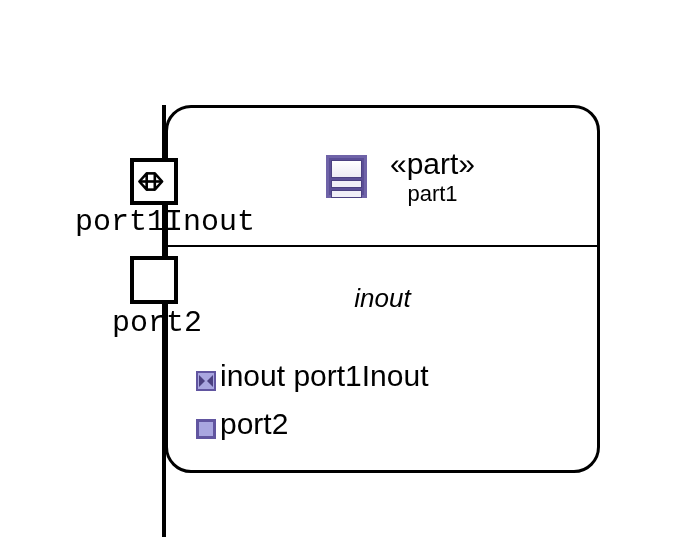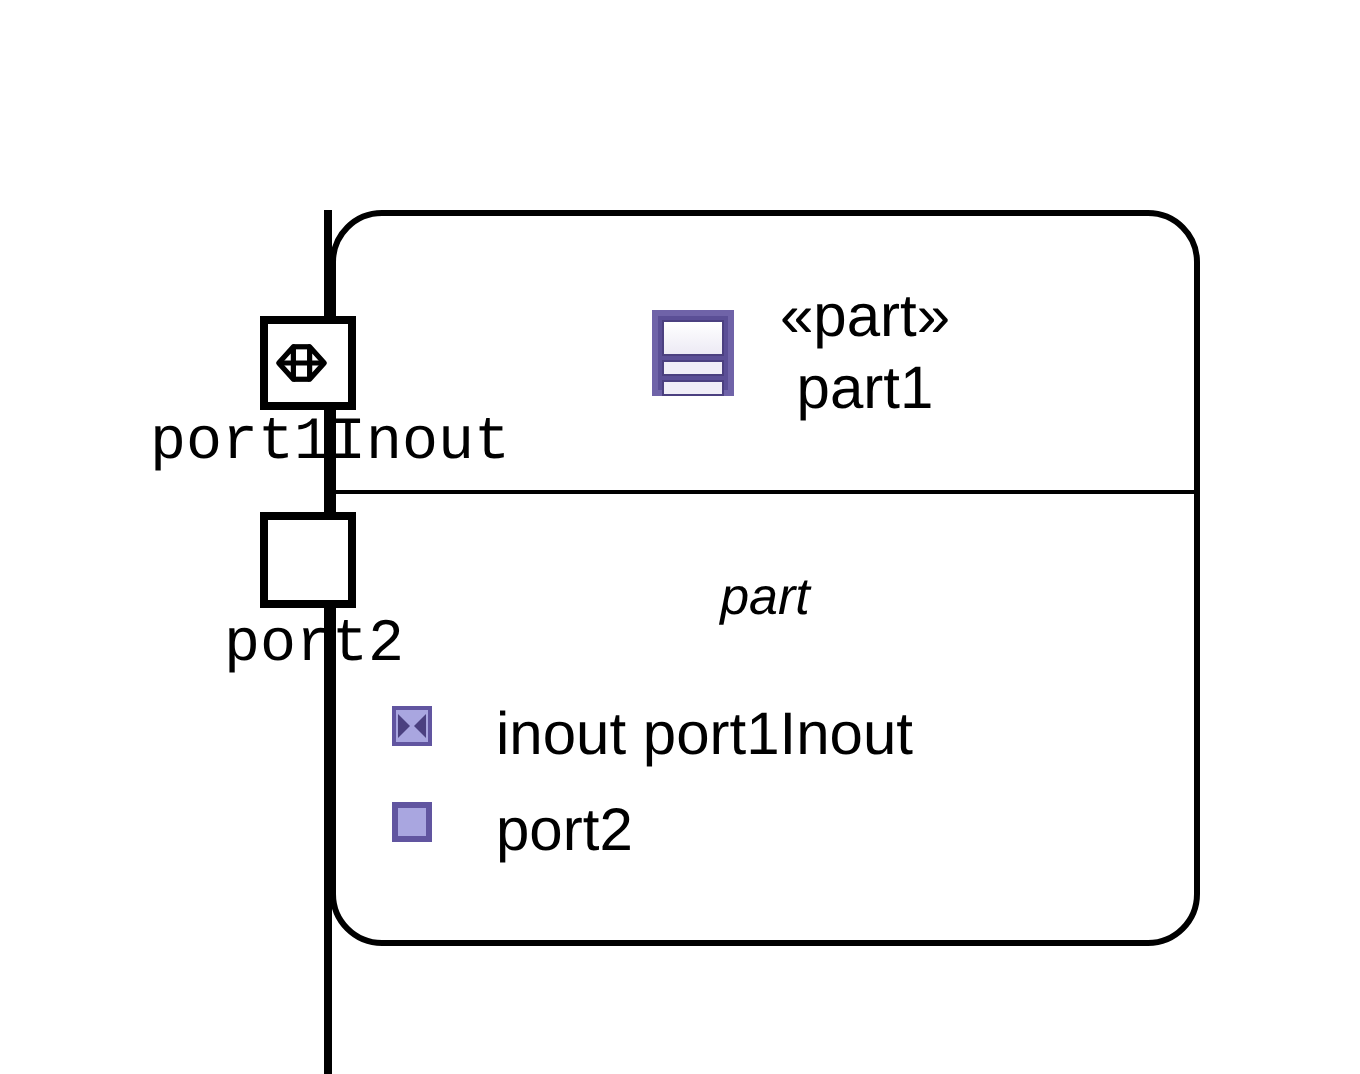--- a/index.html
+++ b/index.html
@@ -95,21 +95,21 @@
     display: flex;
     flex-direction: column;
     align-items: center;
     line-height: 1.18;
   }
   .stereotype {
     font-size: 30px;
     white-space: nowrap;
   }
   .part-name {
-    font-size: 30px;
+    font-size: 22px;
     white-space: nowrap;
   }
 
   
   .ports-title {
     position: absolute;
     left: 165px;
     top: 283px;
     width: 435px;
     text-align: center;
@@ -120,22 +120,22 @@
   .ports-list {
     position: absolute;
     left: 196px;
     top: 353px;
     display: flex;
     flex-direction: column;
     gap: 10px;
   }
   .port-row {
     display: flex;
-    align-items: flex-start;
-    gap: 32px;
+    align-items: flex-end;
+    gap: 4px;
     height: 38px;
   }
   .port-row-label {
     font-size: 30px;
     white-space: nowrap;
     line-height: 1;
   }
 
   
   .list-icon {
@@ -240,21 +240,21 @@
       </div>
       <div class="header-labels">
         <div class="stereotype">«part»</div>
         <div class="part-name">part1</div>
       </div>
     </div>
   </div>
 
   <div class="compartment-divider"></div>
 
-  <div class="ports-title">part</div>
+  <div class="ports-title">inout</div>
 
   <div class="ports-list">
     <div class="port-row">
       <span class="list-icon inout"></span>
       <span class="port-row-label">inout port1Inout</span>
     </div>
     <div class="port-row">
       <span class="list-icon plain"></span>
       <span class="port-row-label">port2</span>
     </div>

